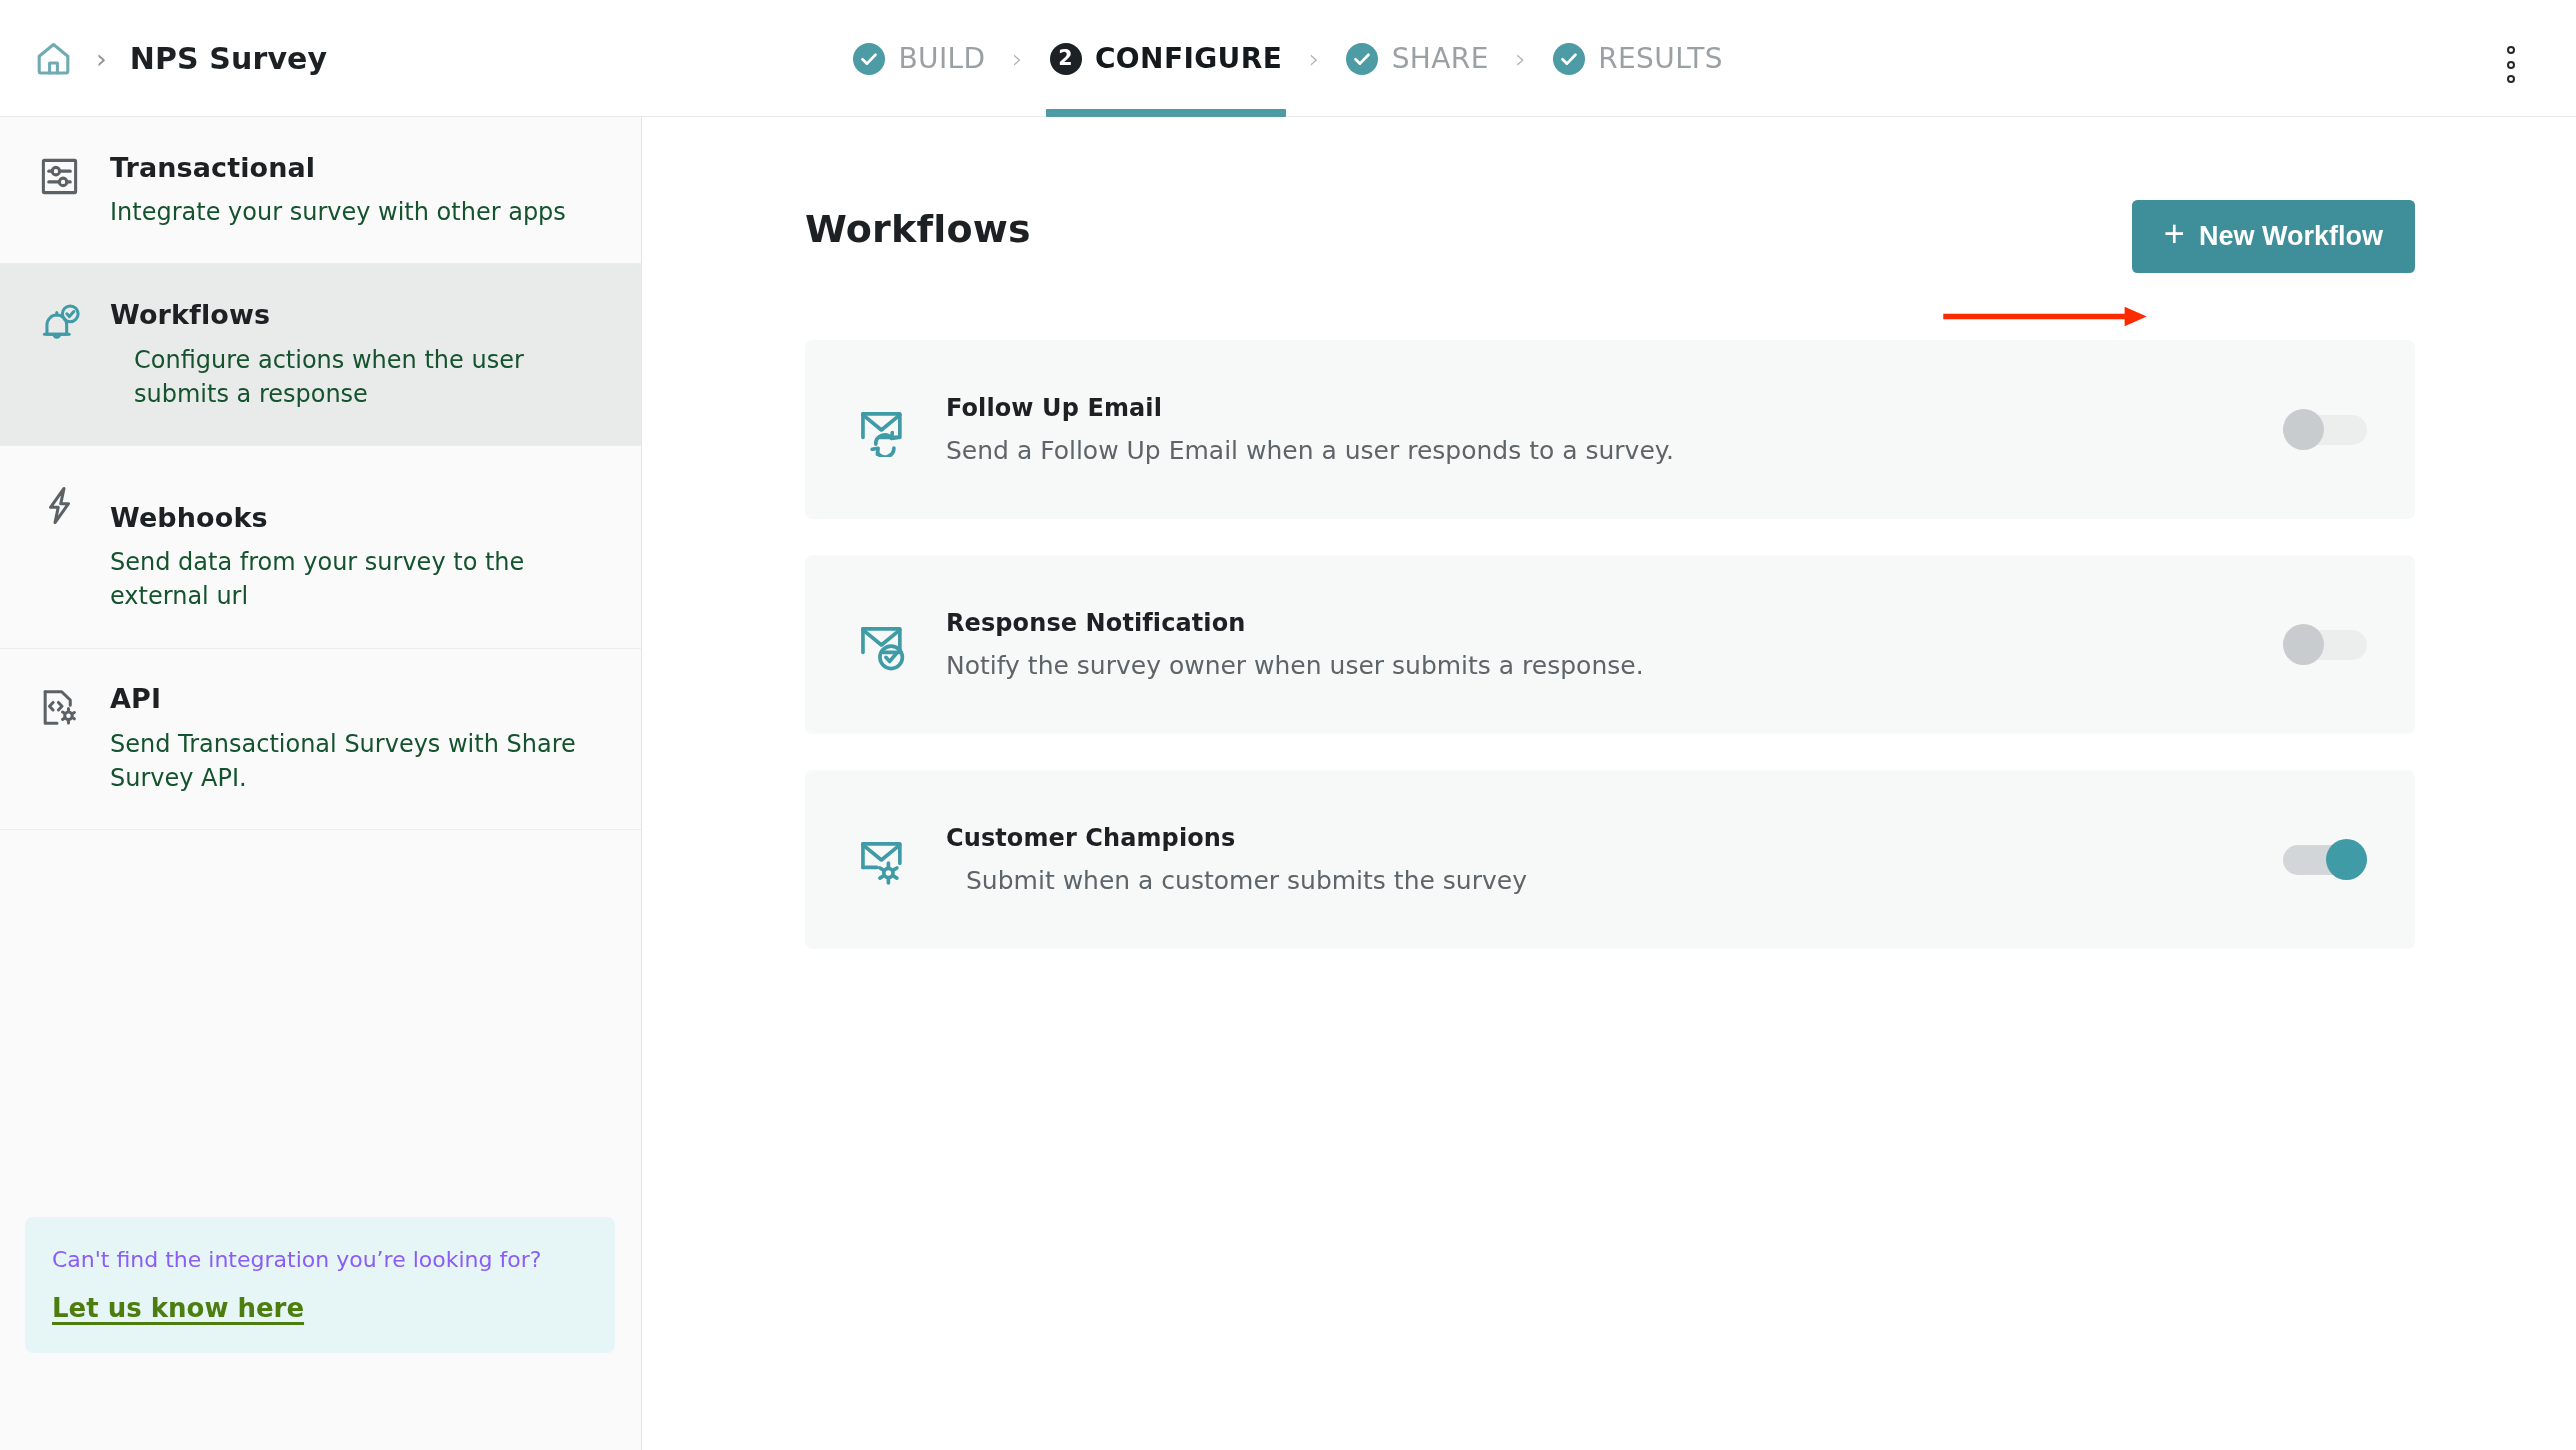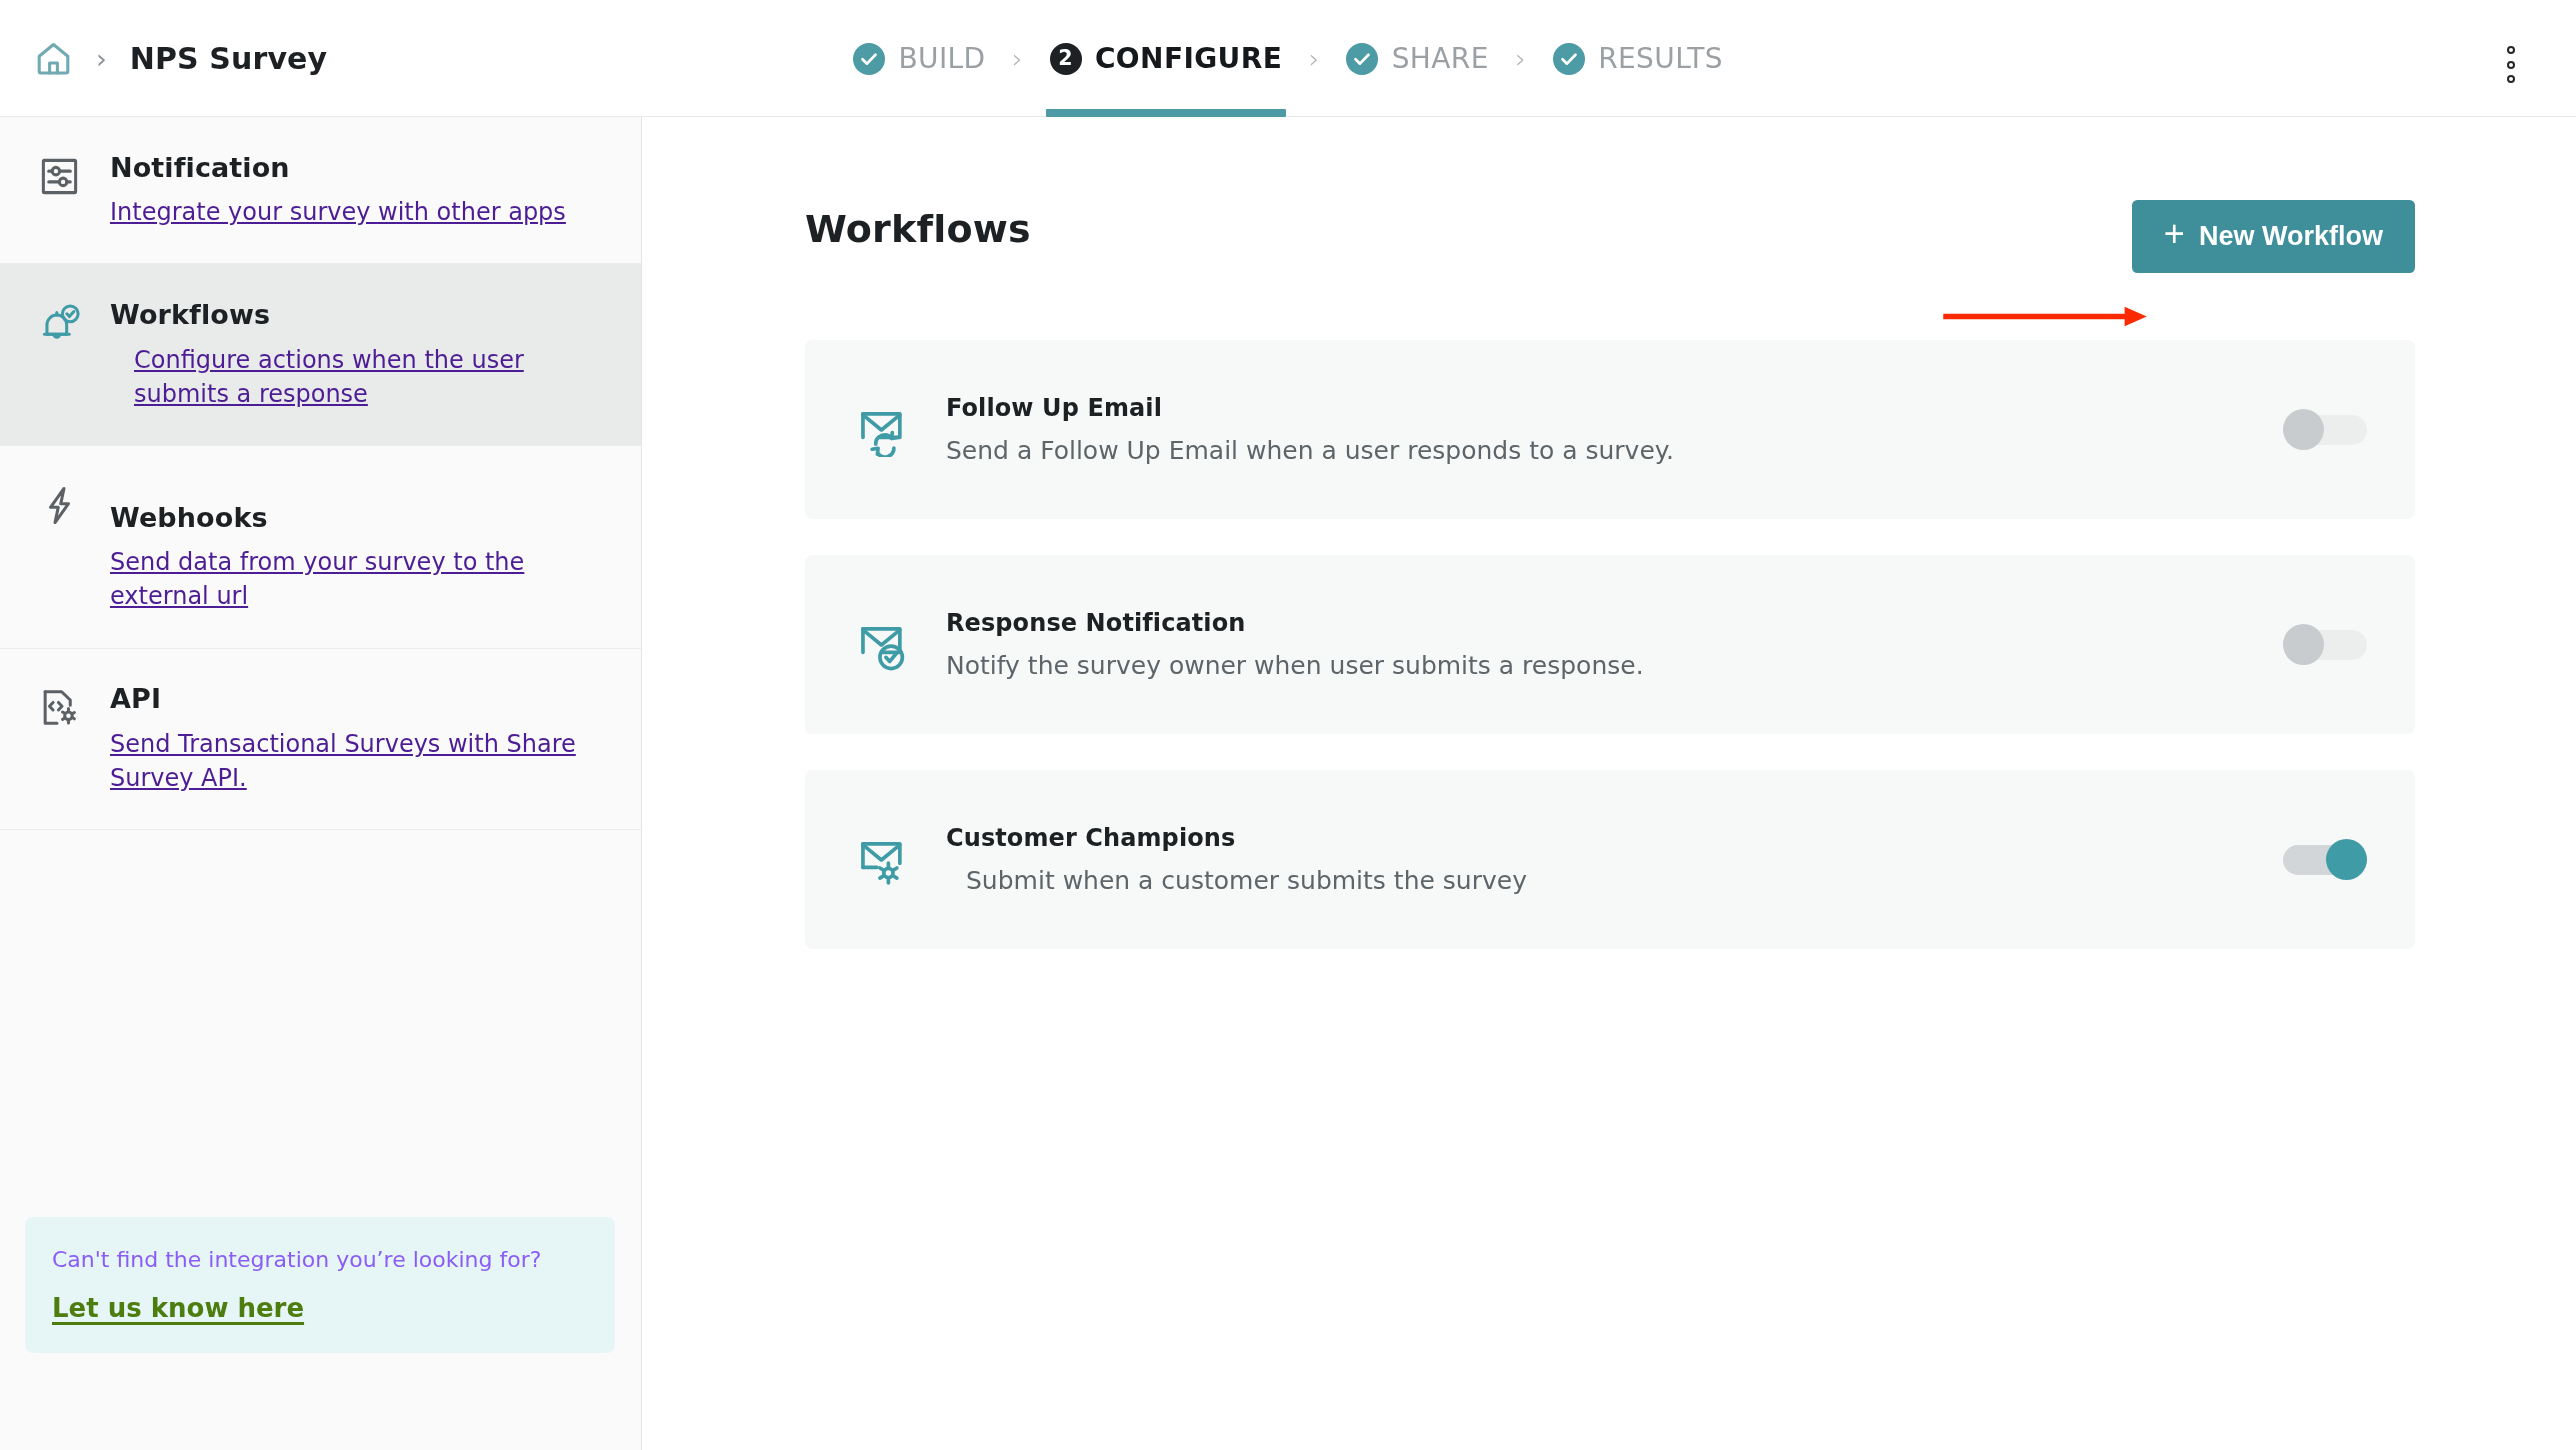--- a/index.html
+++ b/index.html
@@ -84,23 +84,22 @@
   }
   .side-item.active { background: #e9eaea; }
   .side-ico { flex: 0 0 auto; width: 45px; padding-top: 3.6px; }
   .side-ico svg { width: 43px; height: 43px; display: block; }
   .side-txt { flex: 1 1 auto; padding-top: 0.9px; }
   .side-title {
     font-size: 27px; font-weight: 700; color: #1d2124;
     letter-spacing: 0.1px; margin-bottom: 12.5px;
   }
   .side-desc {
-    font-size: 24px; color: #4c1d95; line-height: 1.42; font-weight: 400;
+    font-size: 24px; color: #14532d; line-height: 1.42; font-weight: 400;
     max-width: 501px;
-    text-decoration: underline;
   }
 
   .help-box {
     position: absolute; left: 25px; bottom: 98px; width: 590px;
     background: #e6f6f6; border-radius: 8px;
     padding: 29px 27px 30px 27px;
   }
   .help-text {
     font-size: 22px; color: #8b5cf6; line-height: 1.3; margin-bottom: 18px;
   }
@@ -246,21 +245,21 @@
         <rect x="3" y="3" width="18" height="18" rx="0.6"></rect>
         <line x1="6" y1="9" x2="8" y2="9"></line>
           <line x1="12" y1="9" x2="18" y2="9"></line>
         <circle cx="10" cy="9" r="2.1"></circle>
         <line x1="6" y1="15" x2="12" y2="15"></line>
           <line x1="16" y1="15" x2="18" y2="15"></line>
         <circle cx="14" cy="15" r="2.1"></circle>
       </svg>
     </span>
     <span class="side-txt">
-      <span class="side-title" style="display: block;">Notification</span>
+      <span class="side-title" style="display: block;">Transactional</span>
       <span class="side-desc" style="display: block;">Integrate your survey with other apps</span>
     </span>
   </div>
 
   <div class="side-item active">
     <span class="side-ico">
       <svg viewBox="0 0 24 24" fill="none" stroke="#3f9ba6" stroke-width="1.7" stroke-linecap="round" stroke-linejoin="round">
         <path d="M5 18h11v-5.2a5.5 5.5 0 0 0-11 0z"></path>
         <line x1="3.6" y1="18" x2="17.4" y2="18"></line>
         <path d="M10.5 7.3V5.9"></path>

